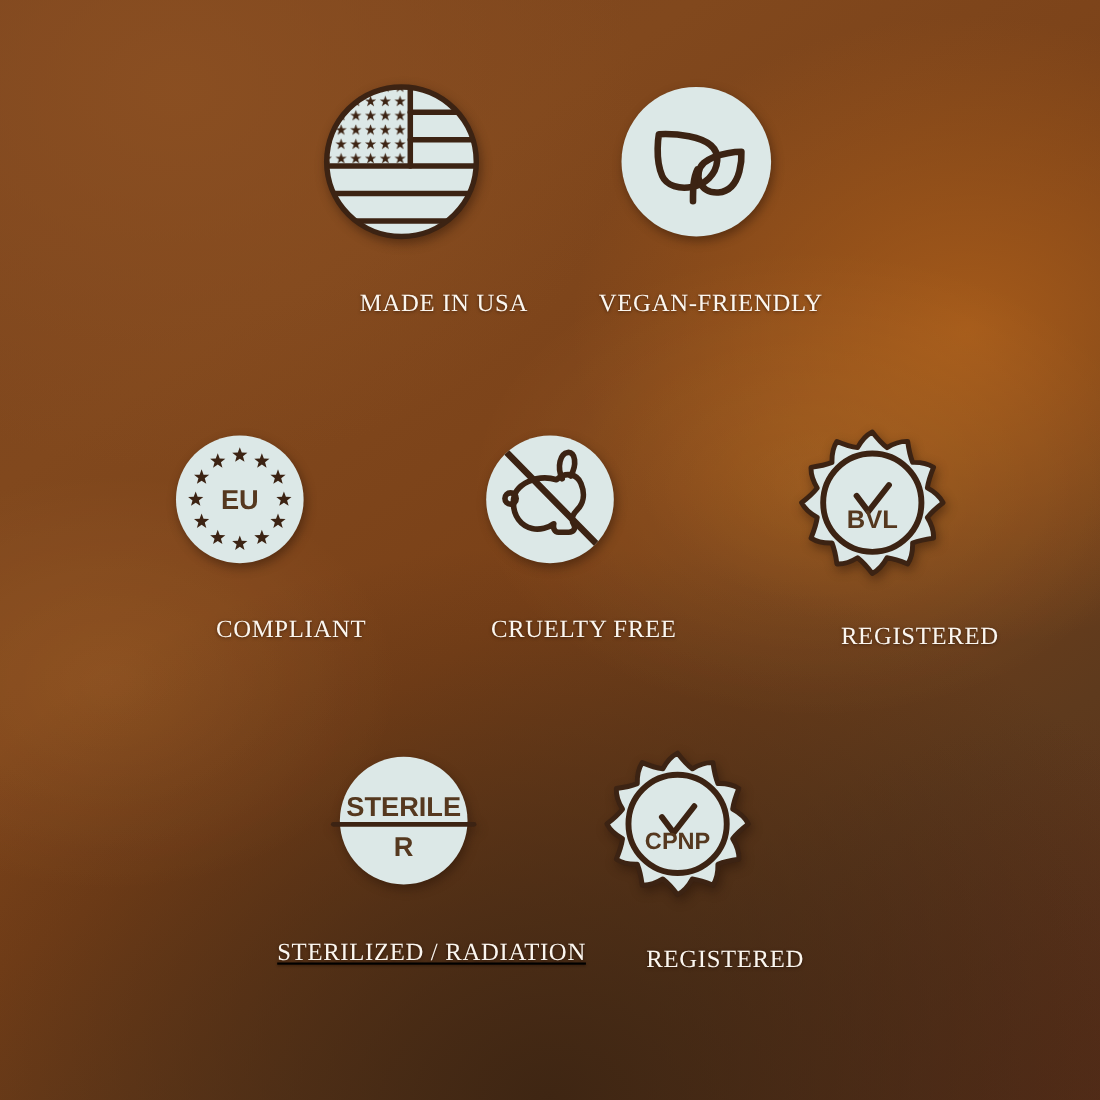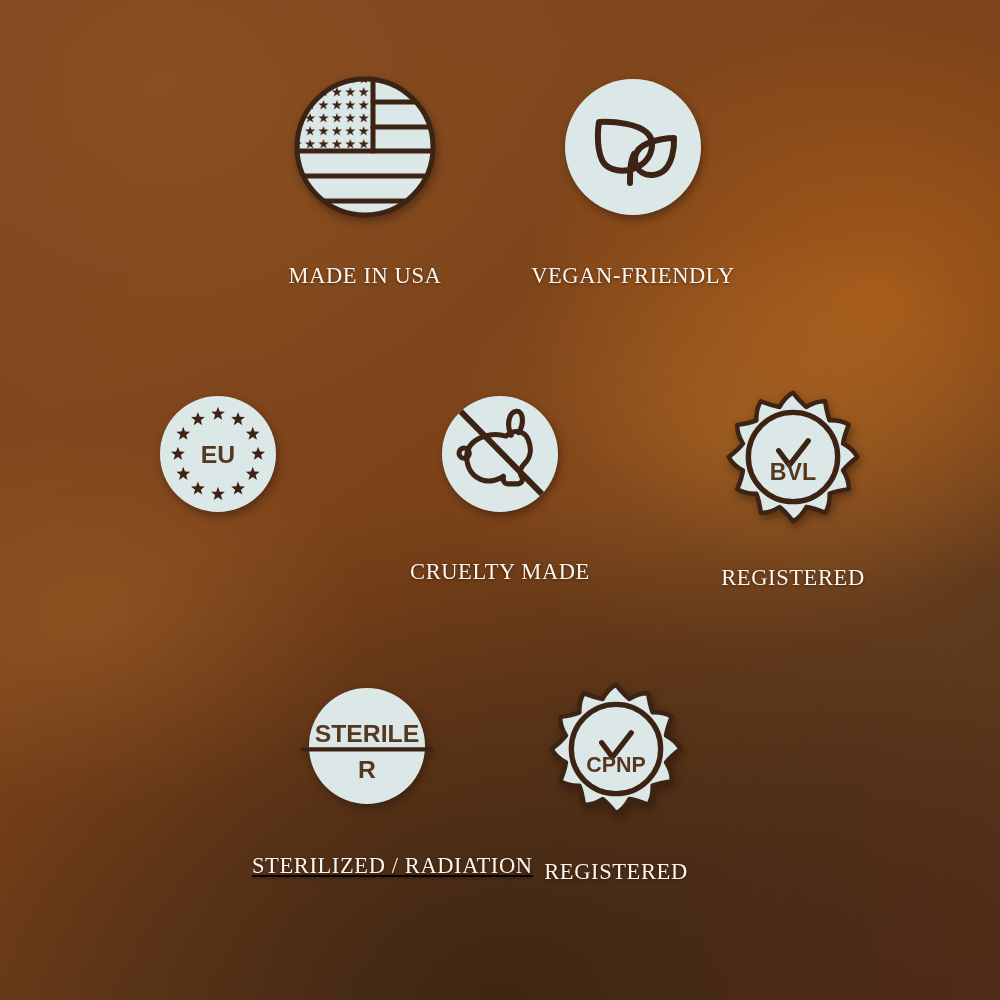--- a/index.html
+++ b/index.html
@@ -38,21 +38,21 @@
   }
 
   
   #badge-stage {
     position: absolute;
     inset: 0;
   }
   .badge-cell {
     position: absolute;
     width: 230px;
-    text-align: center;
+    text-align: right;
   }
   .badge-icon-wrap {
     width: 150px;
     height: 150px;
     margin: 0 auto;
     position: relative;
     filter: drop-shadow(2px 4px 5px rgba(30, 14, 4, 0.45));
   }
   .badge-icon-wrap svg {
     display: block;
@@ -173,20 +173,21 @@
             <path d="M75.00 113.50 L77.10 119.11 L83.08 119.37 L78.40 123.10 L80.00 128.88 L75.00 125.57 L70.00 128.88 L71.60 123.10 L66.92 119.37 L72.90 119.11 Z"></path>
             <path d="M51.50 107.20 L53.60 112.82 L59.58 113.08 L54.90 116.81 L56.50 122.58 L51.50 119.27 L46.50 122.58 L48.10 116.81 L43.42 113.08 L49.40 112.82 Z"></path>
             <path d="M34.30 90.00 L36.40 95.61 L42.38 95.87 L37.69 99.60 L39.29 105.38 L34.30 102.07 L29.30 105.38 L30.90 99.60 L26.21 95.87 L32.20 95.61 Z"></path>
             <path d="M28.00 66.50 L30.10 72.11 L36.08 72.37 L31.40 76.10 L33.00 81.88 L28.00 78.57 L23.00 81.88 L24.60 76.10 L19.92 72.37 L25.90 72.11 Z"></path>
             <path d="M34.30 43.00 L36.40 48.61 L42.38 48.87 L37.69 52.60 L39.29 58.38 L34.30 55.07 L29.30 58.38 L30.90 52.60 L26.21 48.87 L32.20 48.61 Z"></path>
             <path d="M51.50 25.80 L53.60 31.41 L59.58 31.67 L54.90 35.40 L56.50 41.17 L51.50 37.87 L46.50 41.17 L48.10 35.40 L43.42 31.67 L49.40 31.41 Z"></path>
           </g>
         <text x="75" y="85" class="icon-glyph" font-size="29" text-anchor="middle">EU</text>
       </svg>
     </div>
+    <div class="badge-label">COMPLIANT</div>
   </div>
 
   <div class="badge-cell" id="cell-cruelty-free">
     <div class="badge-icon-wrap">
       <svg viewBox="0 0 150 150">
         <defs>
           <clipPath id="clip-bun">
               <circle cx="75" cy="75" r="68"></circle>
             </clipPath>
         </defs>
@@ -208,21 +209,21 @@
 
           <circle cx="33" cy="74" r="6"></circle>
         </g>
 
         <g clip-path="url(#clip-bun)">
           <line x1="22" y1="18" x2="132" y2="130" class="icon-line" stroke-width="7"></line>
         </g>
         <circle cx="75" cy="75" r="68" class="icon-line" stroke-width="3" opacity="0"></circle>
       </svg>
     </div>
-    <div class="badge-label">CRUELTY MADE</div>
+    <div class="badge-label">CRUELTY FREE</div>
   </div>
 
   <div class="badge-cell" id="cell-registered-bvl">
     <div class="badge-icon-wrap">
       <svg viewBox="0 0 150 150">
         <path class="seal-scallop icon-fill" d="M75.00 3.00 Q83.09 13.53 90.01 18.98 Q101.02 12.18 111.00 12.65 Q112.74 25.81 116.01 33.99 Q128.95 33.60 137.35 39.00 Q132.28 51.27 131.02 59.99 Q142.42 66.12 147.00 75.00 Q136.47 83.09 131.02 90.01 Q137.82 101.02 137.35 111.00 Q124.19 112.74 116.01 116.01 Q116.40 128.95 111.00 137.35 Q98.73 132.28 90.01 131.02 Q83.88 142.42 75.00 147.00 Q66.91 136.47 59.99 131.02 Q48.98 137.82 39.00 137.35 Q37.26 124.19 33.99 116.01 Q21.05 116.40 12.65 111.00 Q17.72 98.73 18.98 90.01 Q7.58 83.88 3.00 75.00 Q13.53 66.91 18.98 59.99 Q12.18 48.98 12.65 39.00 Q25.81 37.26 33.99 33.99 Q33.60 21.05 39.00 12.65 Q51.27 17.72 59.99 18.98 Q66.12 7.58 75.00 3.00 Z" stroke="#3c2313" stroke-width="5" stroke-linejoin="round"></path>
         <circle cx="75" cy="75" r="50" class="icon-line" stroke-width="6"></circle>
         <path d="M59 68 L71 84 L92 57" class="icon-line" stroke-width="6"></path>
         <text x="75" y="101" class="icon-glyph" font-size="26" text-anchor="middle">BVL</text>
       </svg>

